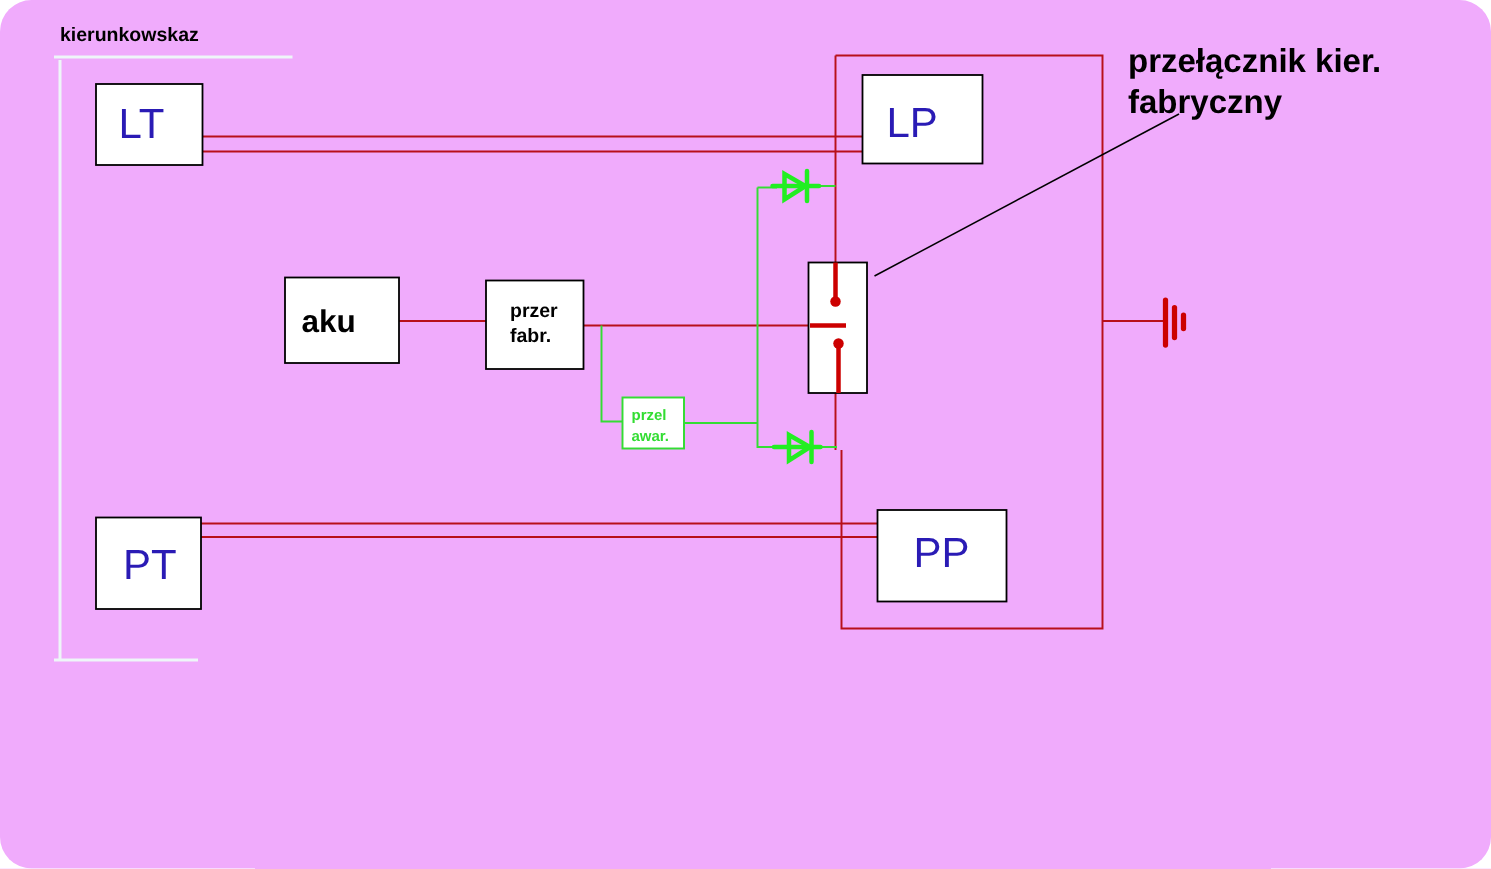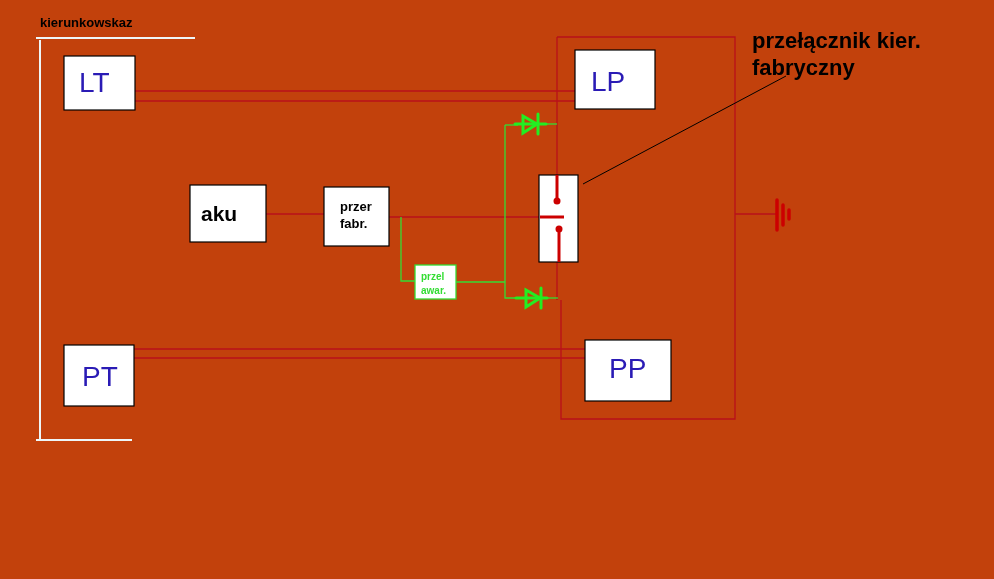--- a/index.html
+++ b/index.html
@@ -1,16 +1,16 @@
 <!DOCTYPE html>
 <html><head>
 <meta charset="utf-8">
 <style>
   html,body{margin:0;padding:0;background:#ffffff;}
-  #stage{position:relative;width:994px;height:579px;overflow:hidden;background:#c2410c;}
+  #stage{position:relative;width:994px;height:579px;overflow:hidden;background:#f0abfc;border-radius:21px;}
   svg{position:absolute;left:0;top:0;}
   .lbl{font-family:"Liberation Sans",sans-serif;}
   .box{fill:#ffffff;stroke:#000;stroke-width:1.2;}
   .wire{stroke:#b8101a;stroke-width:1.3;fill:none;}
   .wire-thick{stroke:#cc0000;stroke-width:3;fill:none;}
   .gwire{stroke:#33dd33;stroke-width:1.3;fill:none;}
   .diode{stroke:#22ee22;stroke-width:3;fill:none;stroke-linecap:round;}
   .faint{stroke:#eef6f8;stroke-width:2;fill:none;}
 </style>
 </head>

